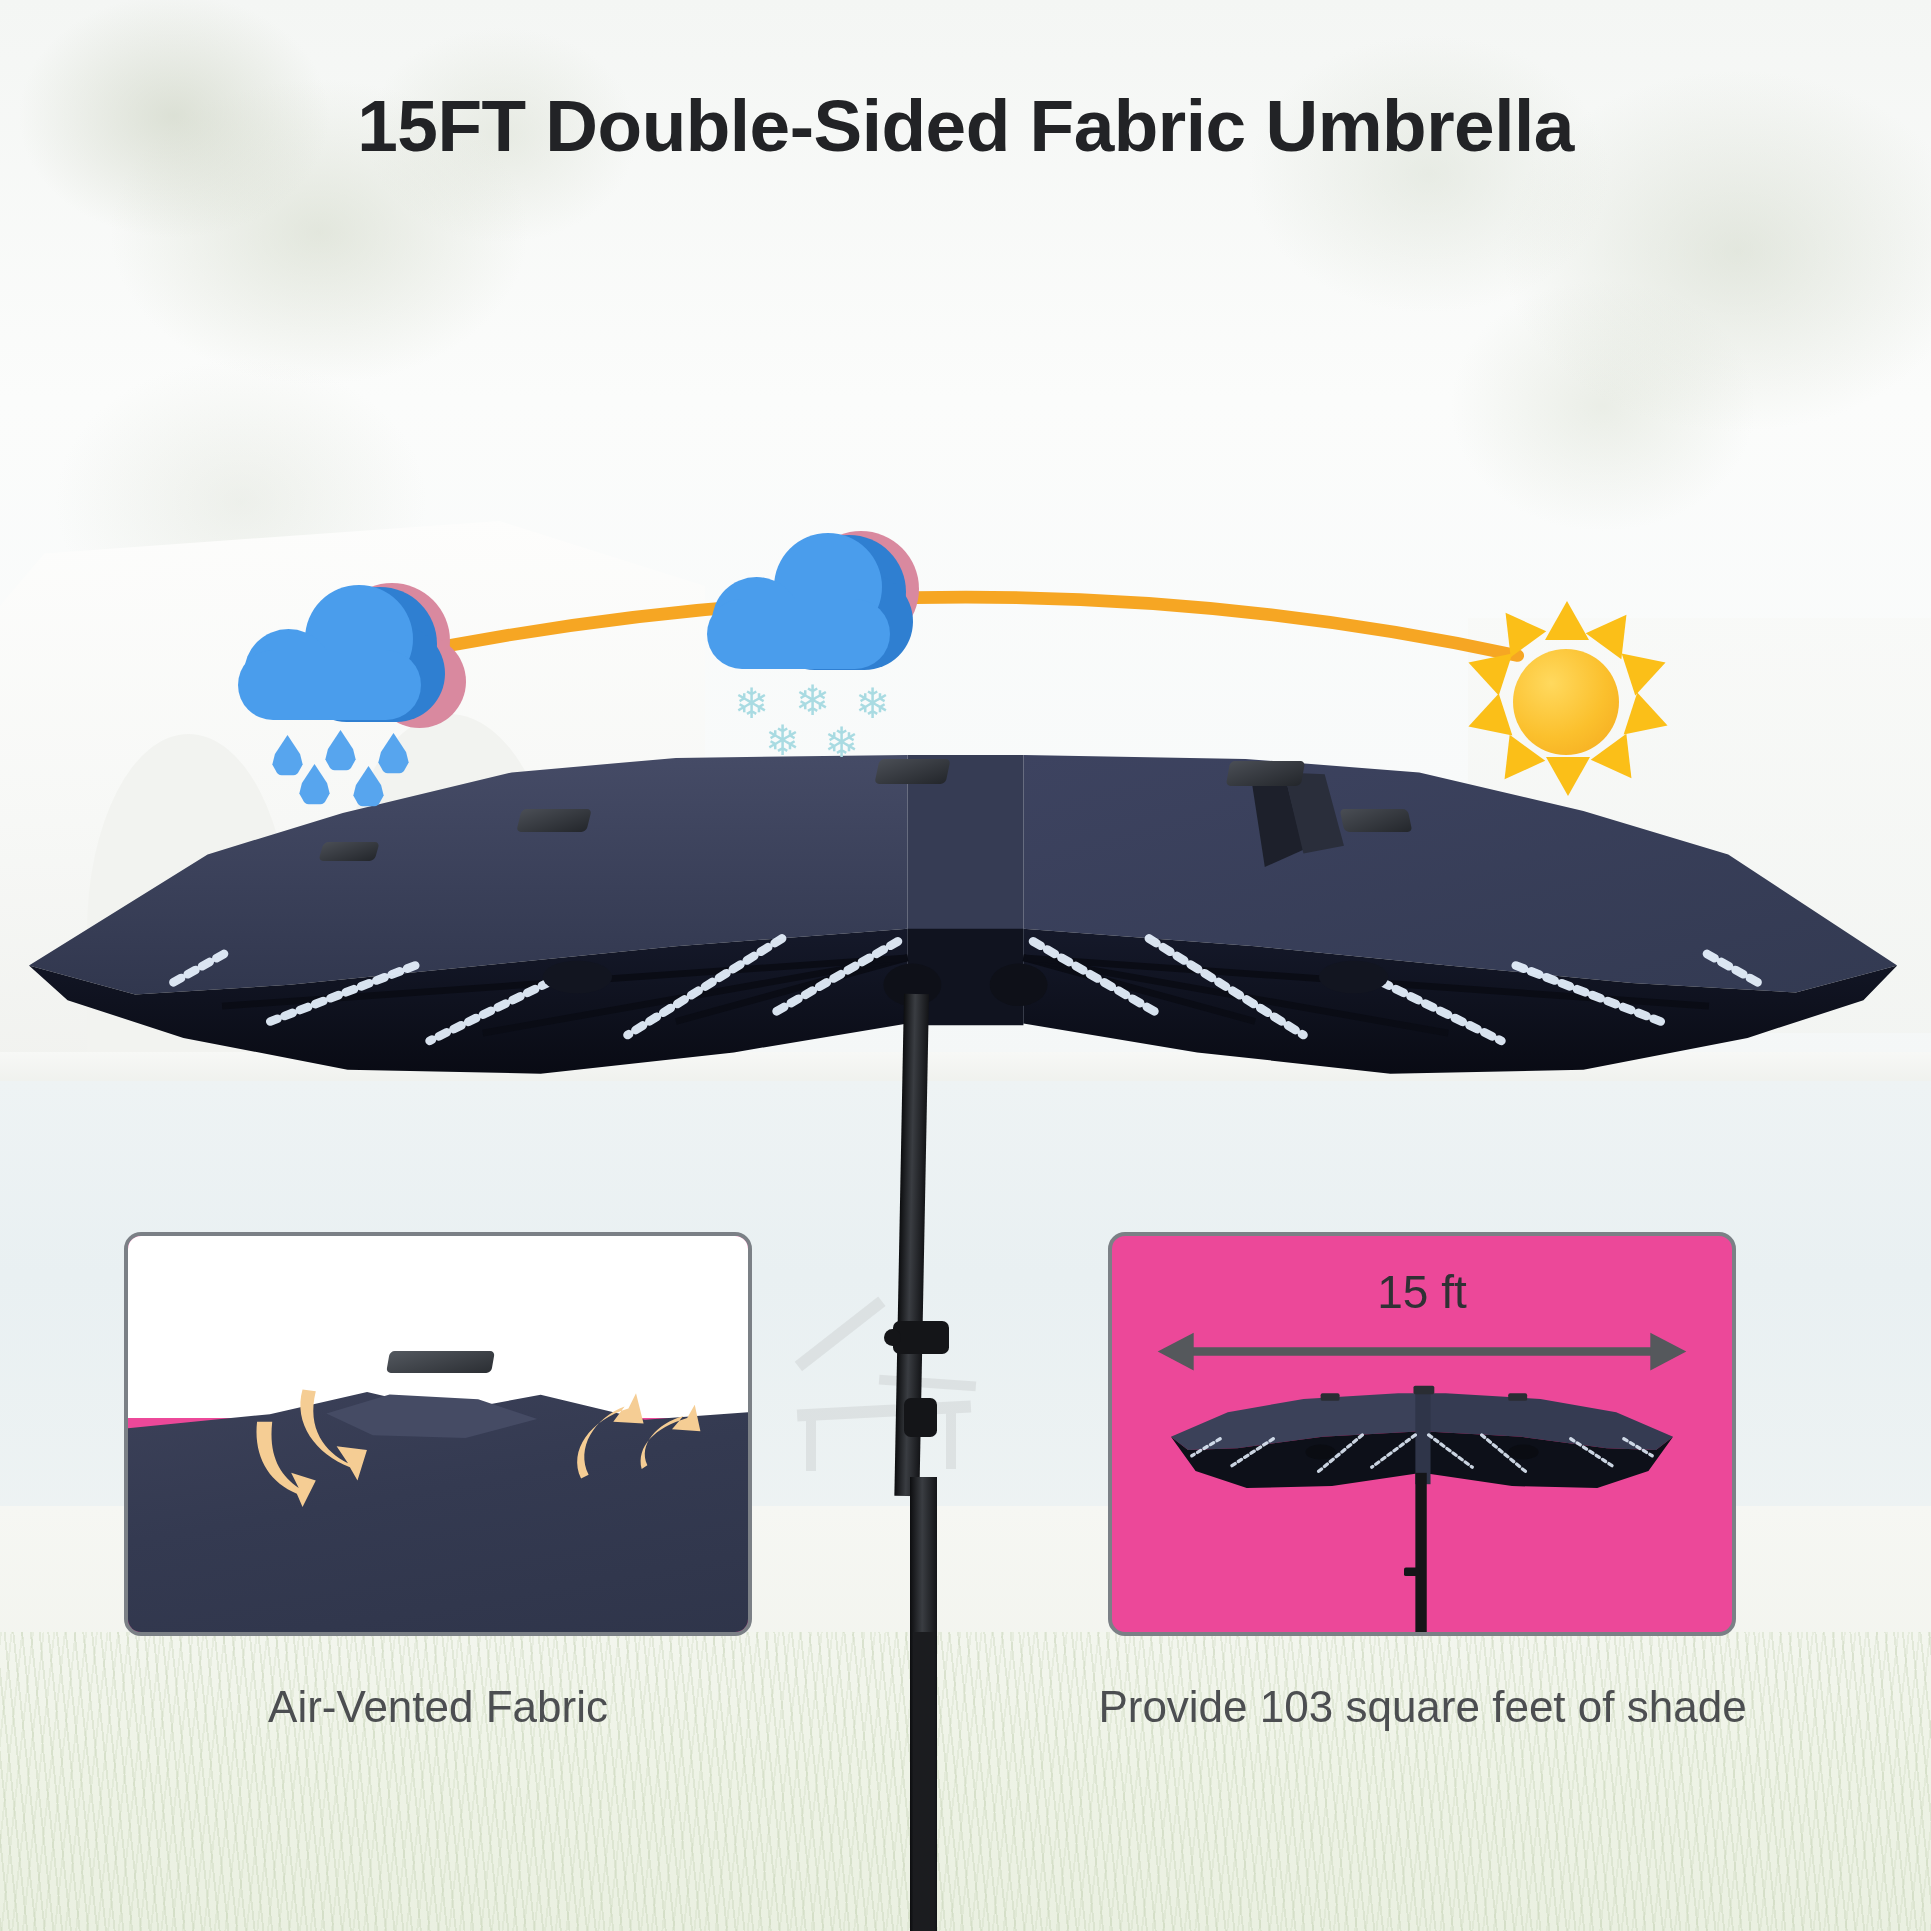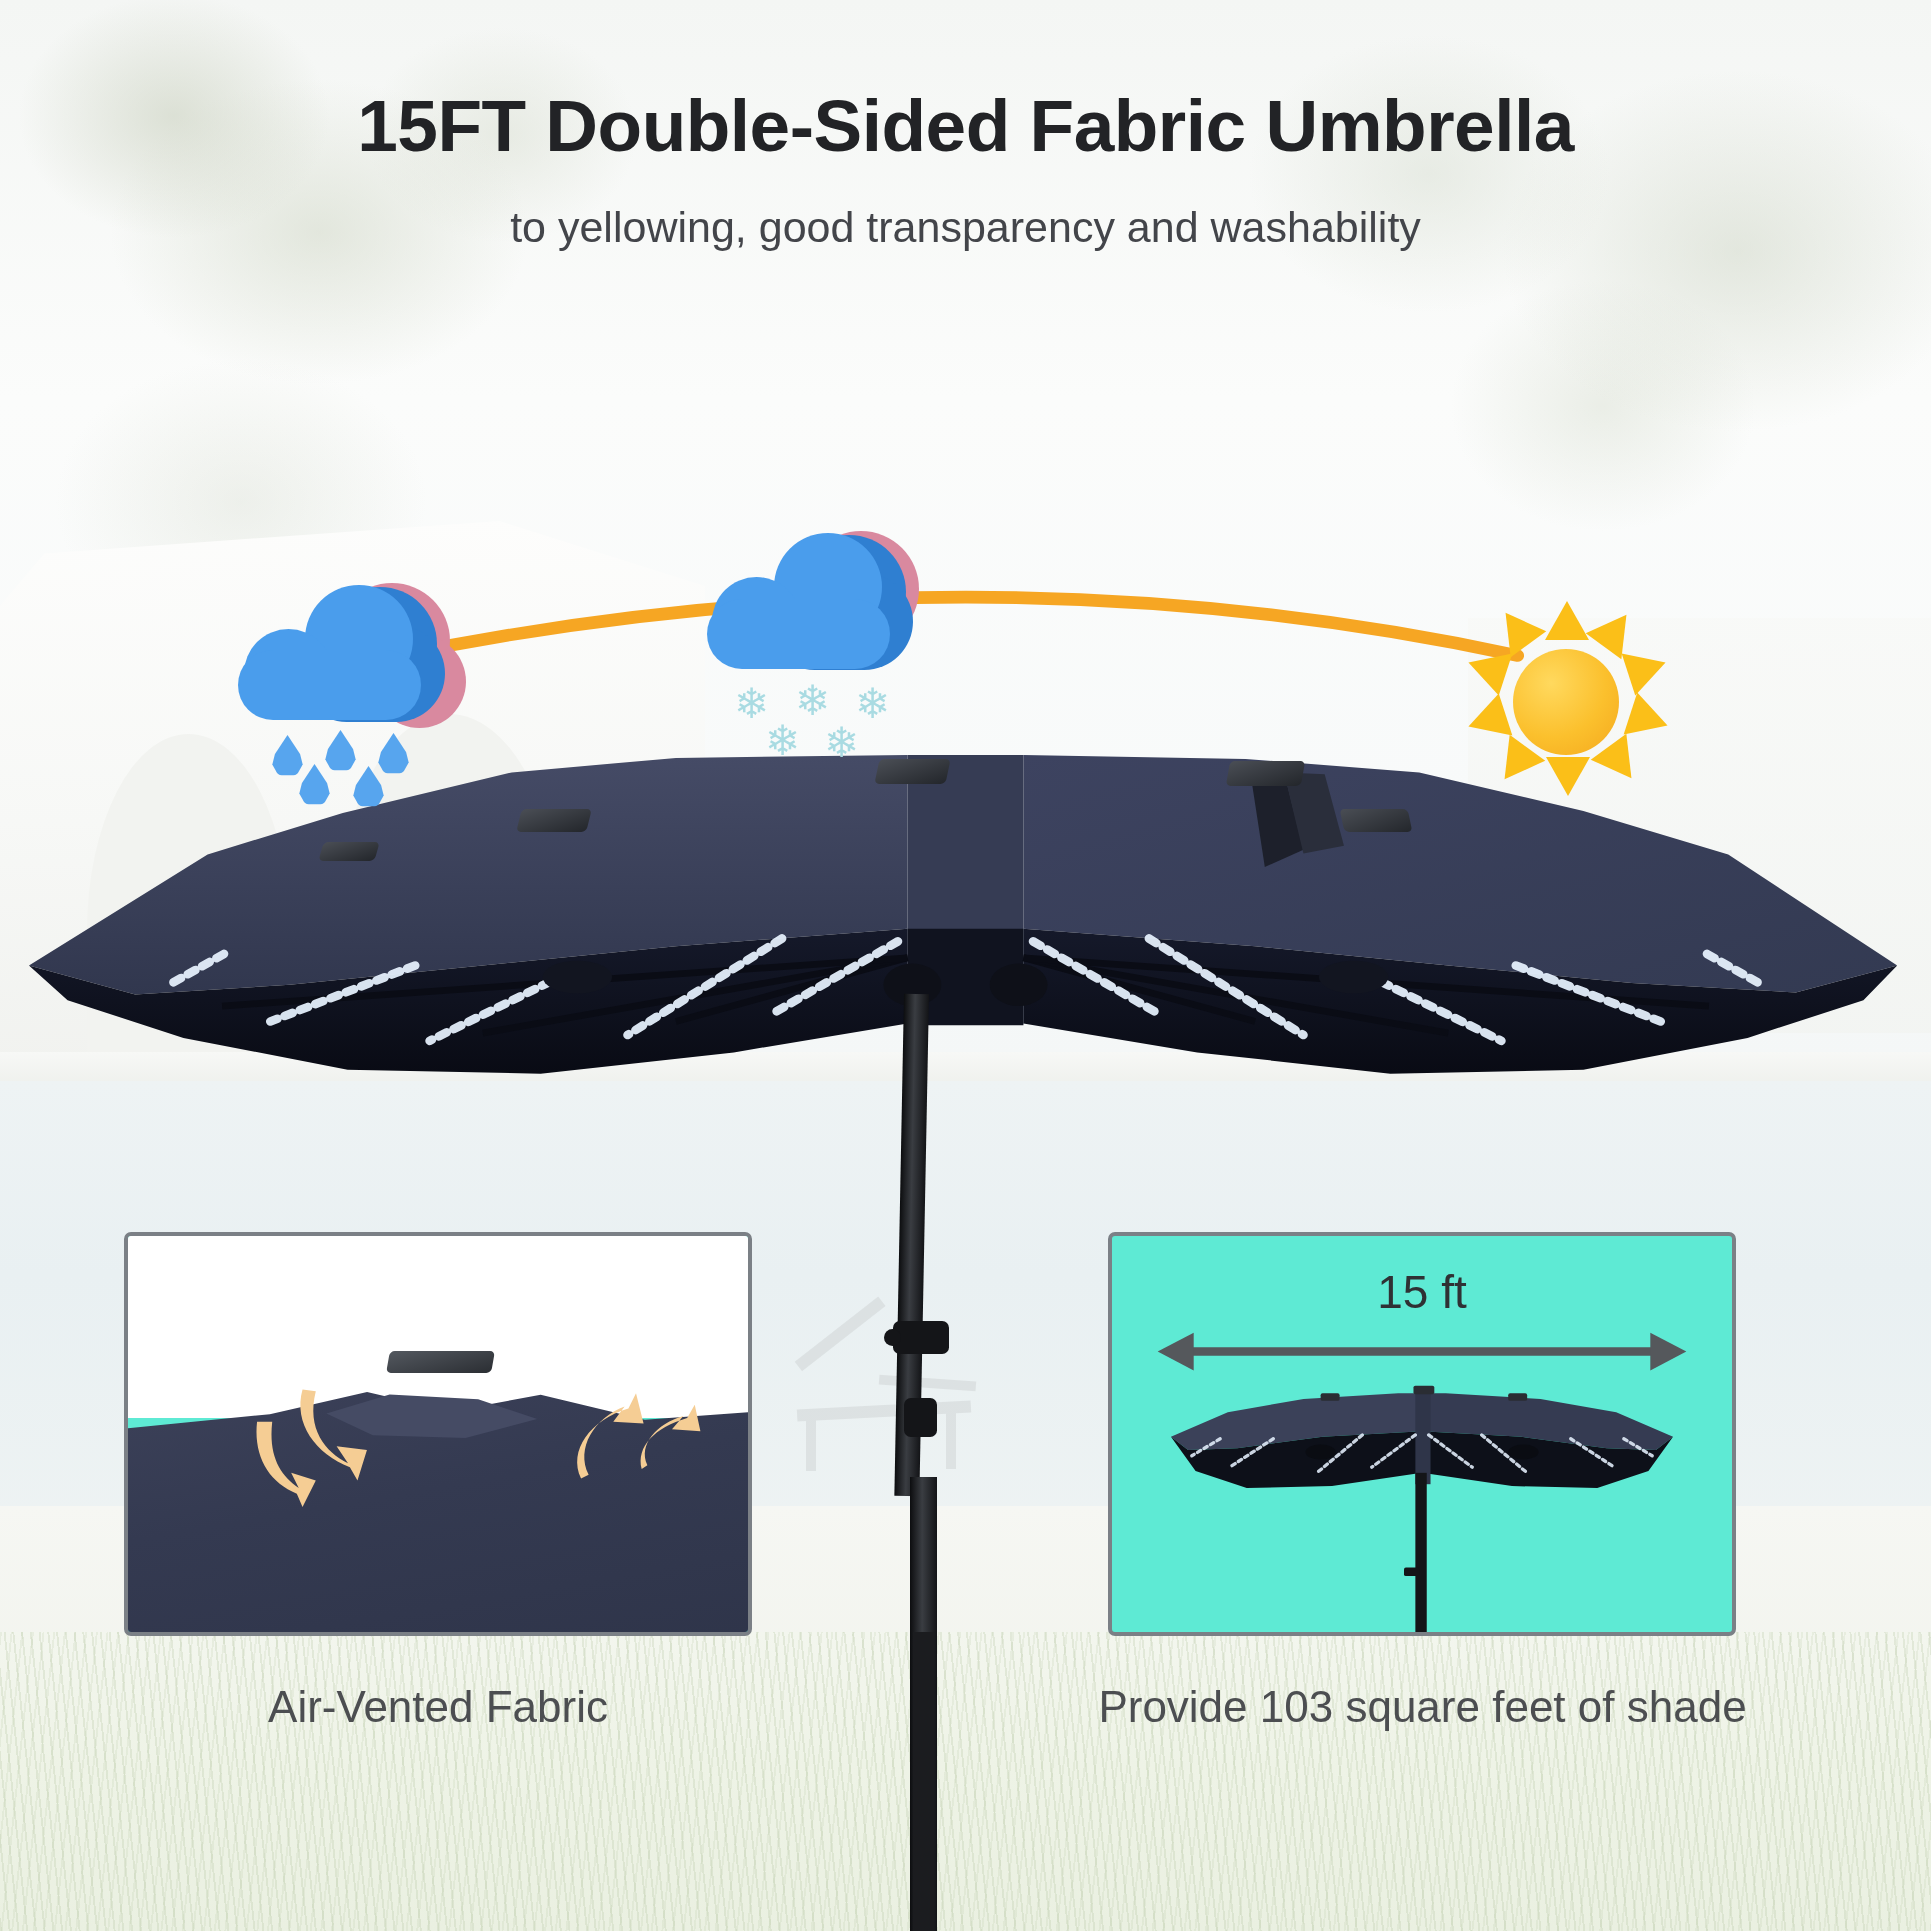--- a/index.html
+++ b/index.html
@@ -119,22 +119,22 @@
   
   #umbrella { position:absolute; inset:0; z-index:4; }
   .solarbox { position:absolute; background:linear-gradient(160deg,#4a4e55,#23262b); border-radius:4.8px; }
   .pole { position:absolute; background:linear-gradient(90deg,#0c0d0f,#3a3d42 45%,#131417 100%); }
   .crank { position:absolute; background:#141518; border-radius:6.8px; }
 
   
   .panel {
     position:absolute;
     border:4.8px solid #7b8086;
-    border-radius:7px;
-    background:#5eead4;
+    border-radius:17px;
+    background:#ec4899;
     overflow:hidden;
     z-index:7;
   }
   .panel-caption {
     position:absolute; z-index:8; text-align:center;
     font-size:44px; color:#4c4e51; font-weight:400;
   }
 
   
   .vent-sky { position:absolute; left:0; top:0; width:100%; height:46%; background:#ffffff; }
@@ -180,21 +180,20 @@
     <i style="left:159px;top:124px;width:9.7px;height:56px"></i>
     <i style="left:92px;top:89px;width:97px;height:9.7px;transform:rotate(4deg)"></i>
   </div>
   <div class="bg-deck"></div>
   <div class="bg-grass"></div>
 </div>
 
 <div id="header">
   <h1 id="title">15FT Double-Sided Fabric Umbrella</h1>
   <div id="subtitle">
-    <div>to yellowing, good transparency and washability</div>
   </div>
 </div>
 
 <div id="weather">
 
   <svg class="arc-svg" viewBox="0 0 2000 2000">
     <path d="M 392 683 Q 1000 556 1572 679" fill="none" stroke="#f6a623" stroke-width="13" stroke-linecap="round"></path>
   </svg>
 
   <div class="wx" style="left:230px; top:579px; width:241px; height:222px;">

